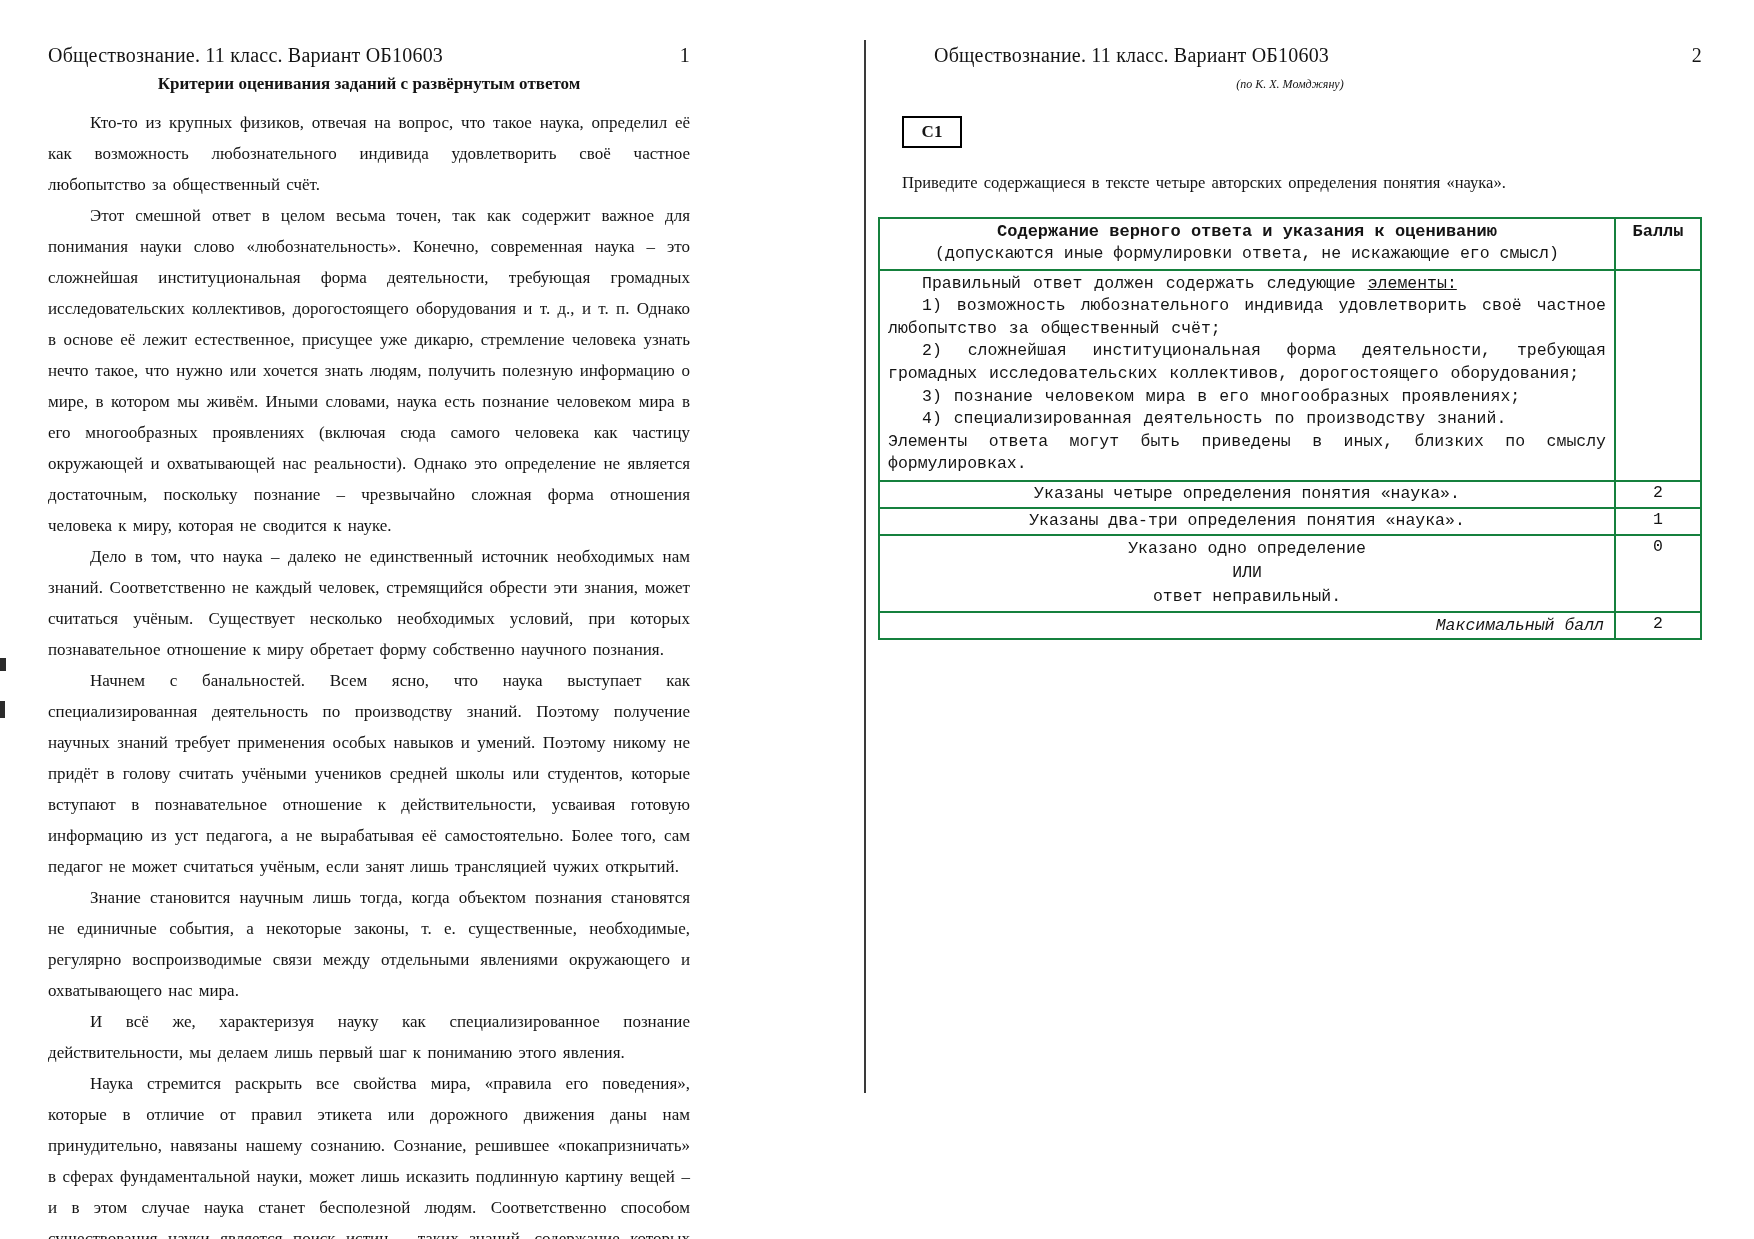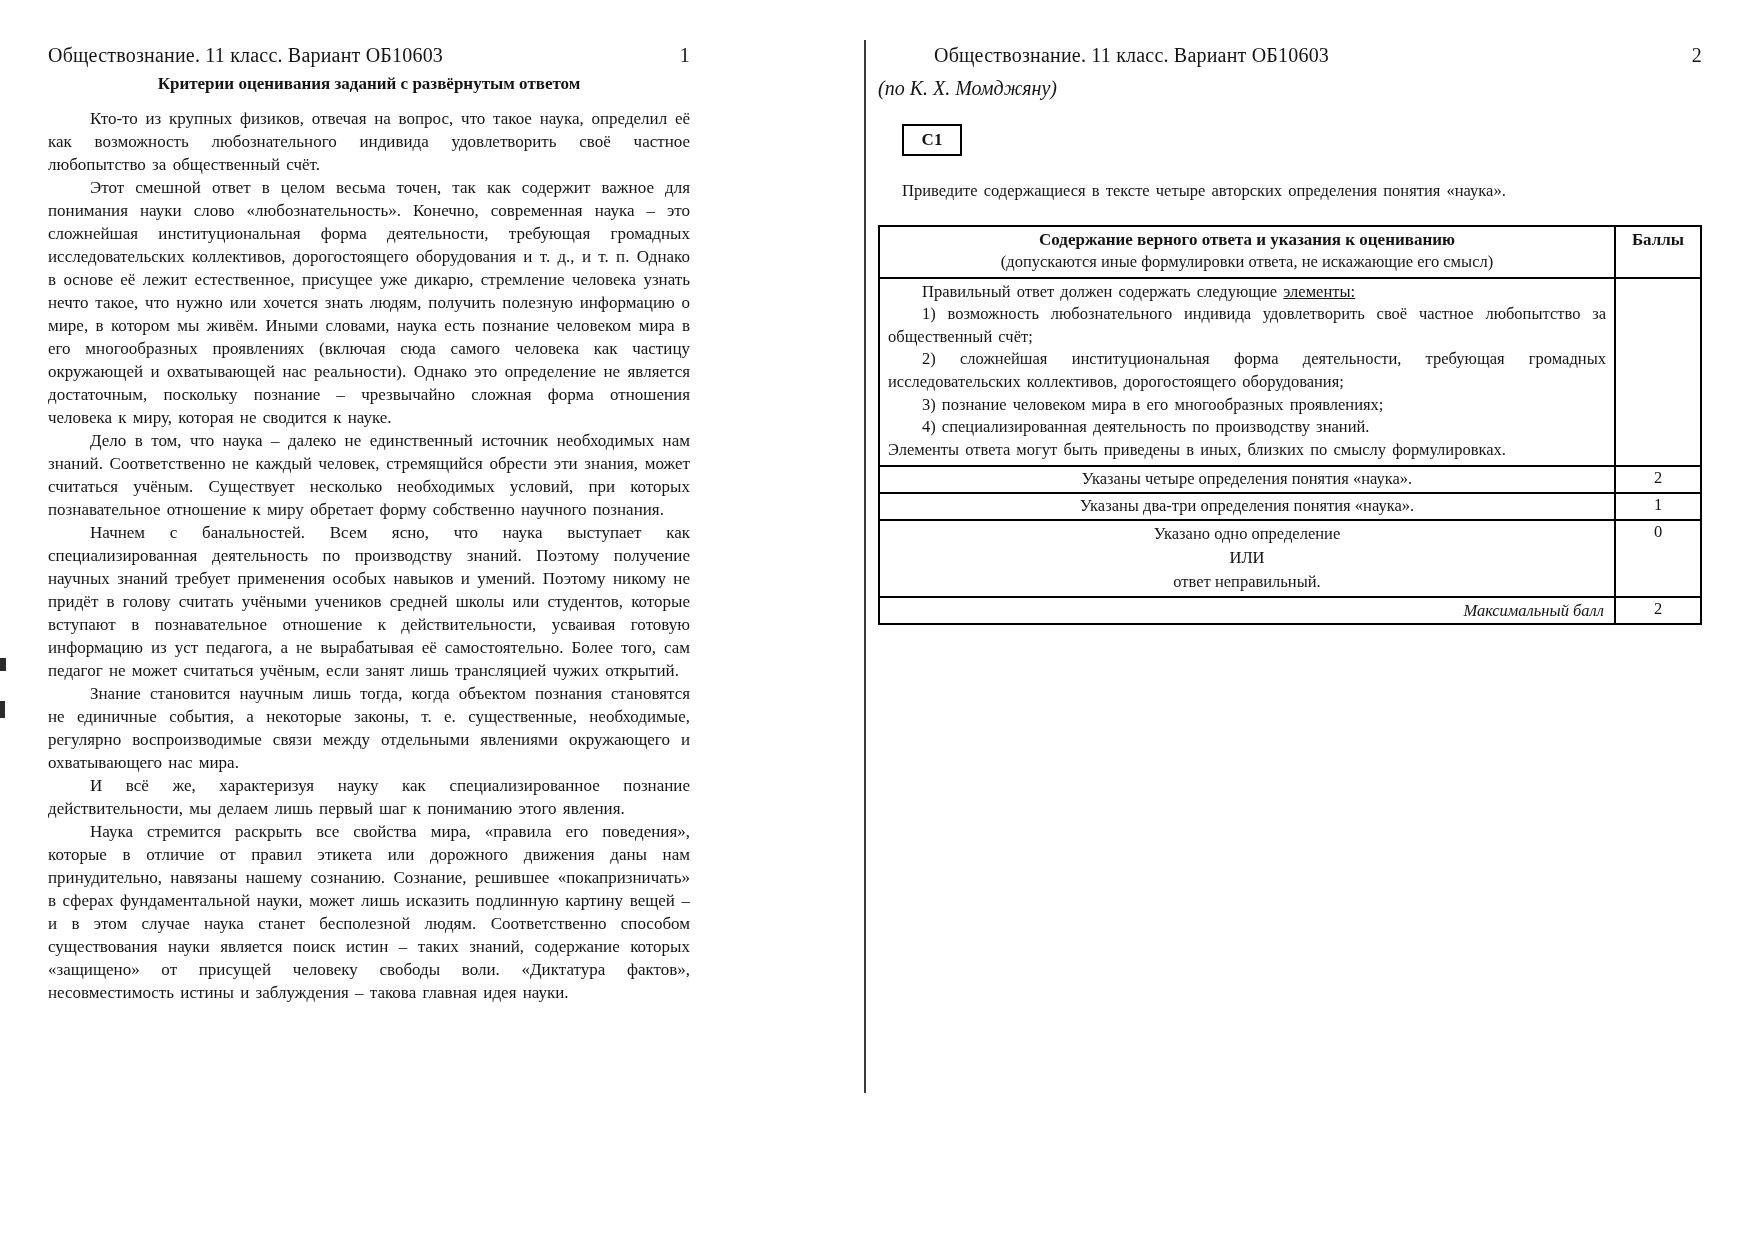--- a/index.html
+++ b/index.html
@@ -9,41 +9,41 @@
     font-family:"Liberation Serif", serif;
     color:#141414;
     position:relative;
     overflow:hidden;
   }
   
   .page1 { position:absolute; left:48px; top:44px; width:642px; }
   .page-header { display:flex; justify-content:space-between; align-items:flex-start;
                  font-size:20px; letter-spacing:0.2px; }
   .section-title { text-align:center; font-weight:bold; font-size:17px; margin:7px 0 13px 0; }
-  .bodytext p { margin:0; font-size:17px; line-height:23px; text-align:justify;
+  .bodytext p { margin:0; font-size:17px; line-height:31px; text-align:justify;
                 text-indent:42px; word-spacing:2px; }
   
   .page-divider { position:absolute; left:864px; top:40px; width:2px; height:1053px;
                   background:#3a3a3a; }
   .edge-mark { position:absolute; background:#2b2b2b; }
   .edge-mark.m1 { left:0; top:658px; width:6px; height:13px; }
   .edge-mark.m2 { left:0; top:701px; width:5px; height:17px; }
   
   .page2 { position:absolute; left:878px; top:44px; width:824px; }
   .page2 .page-header { padding-left:56px; }
-  .attribution { text-align:left; font-style:italic; font-size:20px; margin-top:10px;font-family:Liberation Serif, serif; }
+  .attribution { text-align:center; font-style:italic; font-size:12px; margin-top:10px;font-family:Liberation Serif, serif; }
   .task { display:flex; gap:24px; margin-top:24px; margin-left:24px;flex-direction:column; }
   .task-box { flex:0 0 auto; width:56px; height:28px; border:2px solid #000;
               font-weight:bold; font-size:17px; text-align:center; line-height:27px; }
   .task-text { font-size:16.5px; line-height:22.6px; text-align:justify; word-spacing:2px;
                padding-right:2px; }
   
   table.criteria { border-collapse:collapse; width:824px; margin-top:22px;
                    font-size:16.5px; }
-  table.criteria td { border:2px solid #000000; vertical-align:top; padding:1px 6px; }
+  table.criteria td { border:2px solid #15803d; vertical-align:top; padding:1px 6px;font-family:Liberation Mono, monospace; }
   td.points-col { width:72px; text-align:center; }
   .th-criteria { text-align:center; line-height:22px; padding:2px 10px 4px 10px !important; }
   .th-criteria .bold-line { font-weight:bold; font-size:17px; }
   .th-points { text-align:center; font-weight:bold; font-size:17px; padding-top:3px !important; }
   .answer-cell { line-height:22.6px; padding:2px 8px 4px 8px !important; }
   .answer-cell p { margin:0; text-align:justify; text-indent:34px; word-spacing:2px; }
   .answer-cell p.no-indent { text-indent:0; }
   .u { text-decoration:underline; }
   .crit-row td.crit-text { line-height:22px; padding:1px 8px 2px 8px;text-align:center; }
   .zero-cell div { line-height:24px; }

